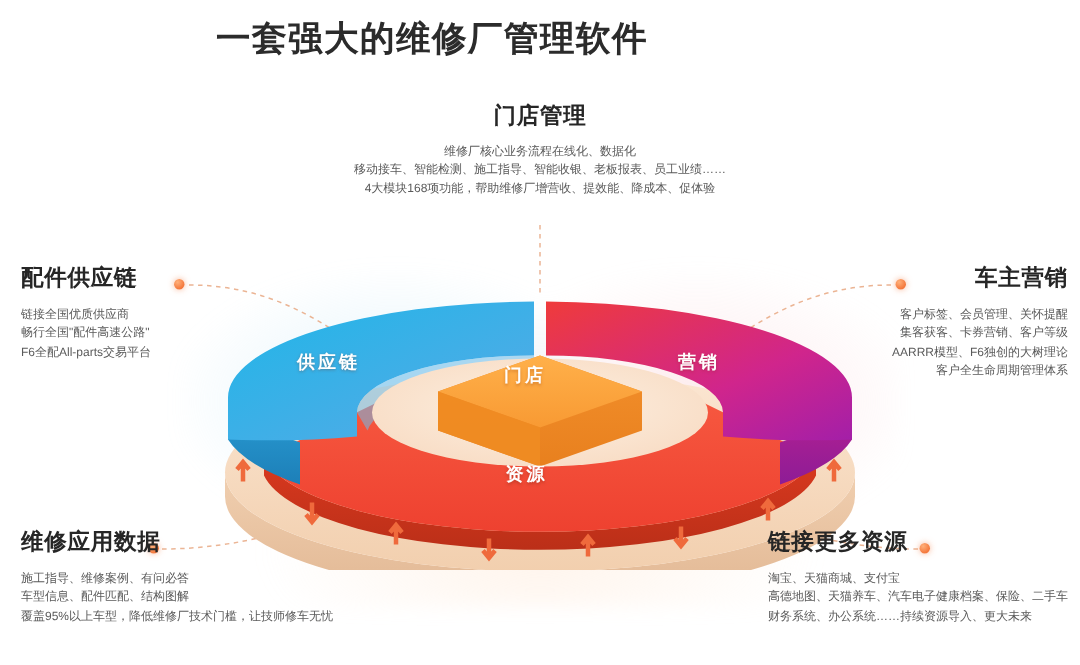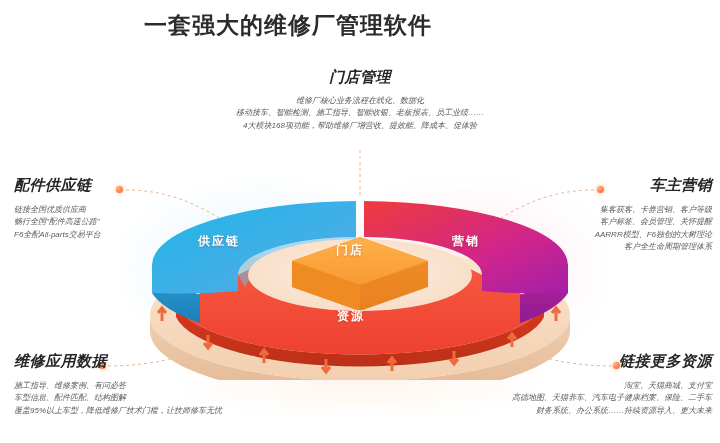--- a/index.html
+++ b/index.html
@@ -21,31 +21,31 @@
     filter:blur(6px);
     pointer-events:none;
   }
 
   .page-title {
     position:absolute; top:10px; left:0; width:576px; text-align:center;
     font-size:23px; font-weight:bold; color:#2b2b2b; letter-spacing:1px;
   }
 
   
-  .blk { position:absolute;font-style:italic; }
+  .blk { position:absolute; }
   .blk .hd { font-size:15px; font-weight:bold; color:#262626; letter-spacing:.5px; }
   .blk .ln { font-size:8px; color:#5a5a5a; line-height:1.55; white-space:nowrap; }
 
   .blk-top       { top:68px; left:0; width:720px; text-align:center; }
   .blk-top .hd   { font-size:15px; margin-bottom:8px; }
 
   .blk-left-top  { top:176px; left:14px; text-align:left; }
   .blk-left-bot  { top:352px; left:14px; text-align:left; }
   .blk-right-top { top:176px; right:8px; text-align:right; }
-  .blk-right-bot { top:352px; right:8px; text-align:right; }
+  .blk-right-bot { top:352px; right:8px; text-align:left; }
   .blk-left-top .hd, .blk-left-bot .hd { margin-bottom:9px; }
   .blk-right-top .hd, .blk-right-bot .hd { margin-bottom:9px; }
 
   
   .dot {
     position:absolute; width:7px; height:7px; border-radius:50%;
     background:radial-gradient(circle at 35% 30%, #ffb07a, #f4773b 70%);
     box-shadow:0 0 4px rgba(244,119,59,.55);
   }
   .d1 { left:116px;  top:186px; }
@@ -213,22 +213,22 @@
 
   <div class="blk blk-left-top">
     <div class="hd">配件供应链</div>
     <div class="ln">链接全国优质供应商</div>
     <div class="ln">畅行全国"配件高速公路"</div>
     <div class="ln">F6全配All-parts交易平台</div>
   </div>
 
   <div class="blk blk-right-top">
     <div class="hd">车主营销</div>
+    <div class="ln">客户标签、会员管理、关怀提醒</div>
     <div class="ln">集客获客、卡券营销、客户等级</div>
-    <div class="ln">客户标签、会员管理、关怀提醒</div>
     <div class="ln">AARRR模型、F6独创的大树理论</div>
     <div class="ln">客户全生命周期管理体系</div>
   </div>
 
   <div class="blk blk-left-bot">
     <div class="hd">维修应用数据</div>
     <div class="ln">施工指导、维修案例、有问必答</div>
     <div class="ln">车型信息、配件匹配、结构图解</div>
     <div class="ln">覆盖95%以上车型，降低维修厂技术门槛，让技师修车无忧</div>
   </div>

